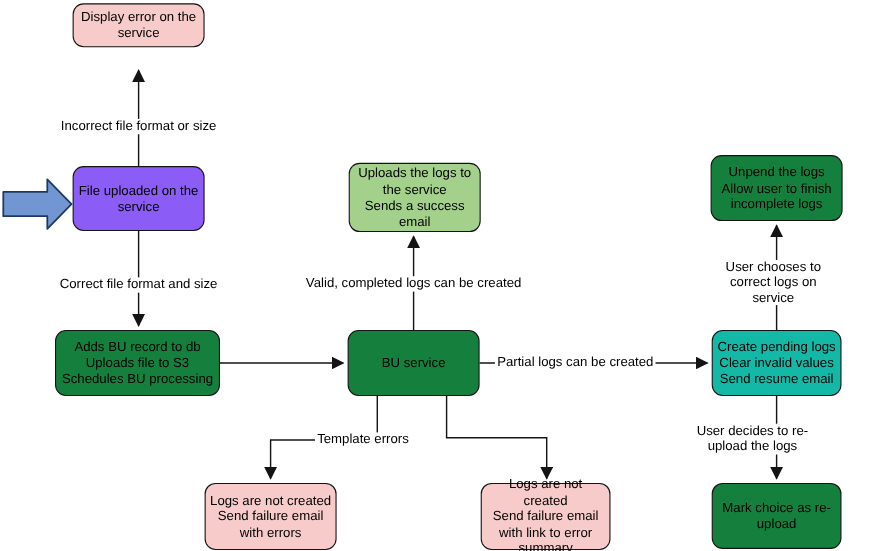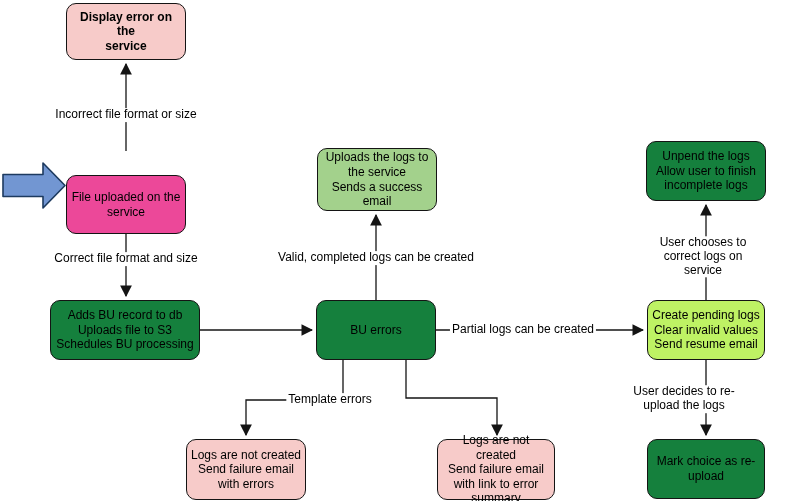--- a/index.html
+++ b/index.html
@@ -17,35 +17,35 @@
     box-sizing:border-box;
     border:1.4px solid #141414;
     border-radius:10px;
     display:flex;align-items:center;justify-content:center;
     text-align:center;
     font-size:12px;line-height:1.22;
     white-space:pre-line;
     padding:2px 3px;
   }
   .fill-red{background:#f7cbc9;}
-  .fill-blue{background:#ec4899;margin-top:24px;}
+  .fill-blue{background:#8b5cf6;}
   .fill-green{background:#a3d18c;}
-  .fill-yellow{background:#bef264;}
+  .fill-yellow{background:#14b8a6;}
   .fill-white{background:#15803d;}
   .edge-label{
     position:absolute;
     transform:translate(-50%,-50%);
     background:#ffffff;
     font-size:12px;line-height:1.15;
     text-align:center;
     white-space:pre-line;
     padding:0 2px;
   }
   
-  .n-display-error   {left:66px; top:3px;  width:120px;height:57px;font-weight:bold;}
+  .n-display-error   {left:66px; top:3px;  width:120px;height:40px;}
   .n-file-uploaded   {left:66px; top:151px;width:120px;height:59px;}
   .n-adds-bu         {left:50px; top:300px;width:150px;height:60px;}
   .n-bu-service      {left:316px;top:300px;width:120px;height:60px;}
   .n-uploads-logs    {left:317px;top:148px;width:120px;height:63px;}
   .n-create-pending  {left:647px;top:300px;width:118px;height:60px;}
   .n-unpend          {left:646px;top:141px;width:120px;height:60px;}
   .n-mark-choice     {left:647px;top:439px;width:118px;height:60px;}
   .n-fail-errors     {left:186px;top:439px;width:120px;height:61px;}
   .n-fail-summary    {left:437px;top:439px;width:118px;height:61px;}
   
@@ -83,21 +83,21 @@
     <path d="M406,360 L406,398 L497,398 L497,435" fill="none" stroke="#141414" stroke-width="1.3" marker-end="url(#arw)"></path>
   </svg>
 
   <div class="node fill-red    n-display-error">Display error on the
 service</div>
   <div class="node fill-blue   n-file-uploaded">File uploaded on the
 service</div>
   <div class="node fill-white  n-adds-bu">Adds BU record to db
 Uploads file to S3
 Schedules BU processing</div>
-  <div class="node fill-white  n-bu-service">BU errors</div>
+  <div class="node fill-white  n-bu-service">BU service</div>
   <div class="node fill-green  n-uploads-logs">Uploads the logs to
 the service
 Sends a success
 email</div>
   <div class="node fill-yellow n-create-pending">Create pending logs
 Clear invalid values
 Send resume email</div>
   <div class="node fill-white  n-unpend">Unpend the logs
 Allow user to finish
 incomplete logs</div>

